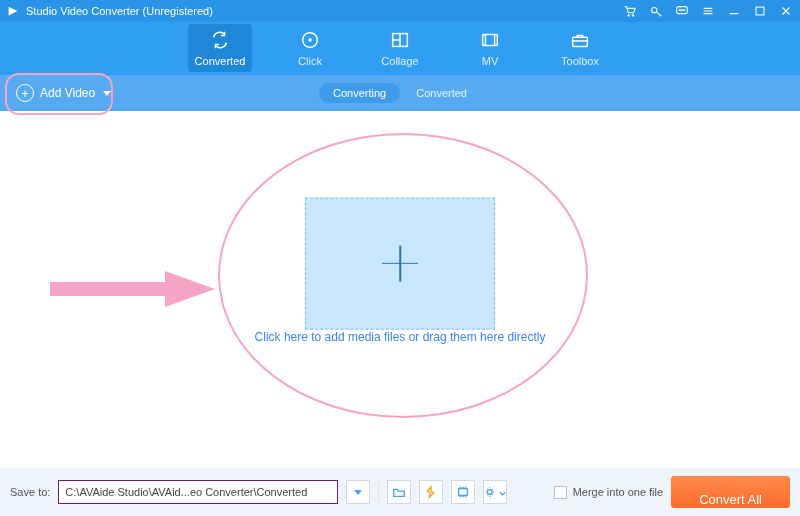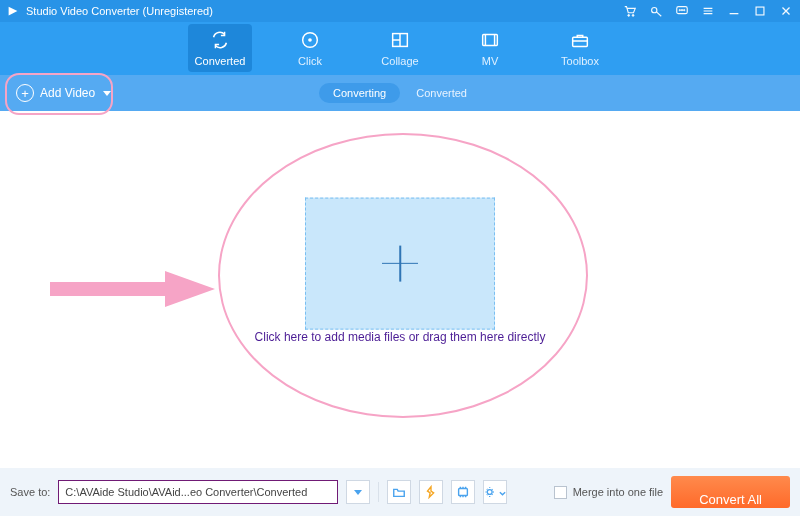--- a/index.html
+++ b/index.html
@@ -188,21 +188,21 @@
     position:absolute;
     background:#2f75b5;
   }
   .dropzone .plusmark:before { left:0; right:0; top:50%; height:1.5px; transform:translateY(-50%);}
   .dropzone .plusmark:after { top:0; bottom:0; left:50%; width:1.5px; transform:translateX(-50%);}
   .dropcaption {
     position: absolute;
     left: 50%;
     transform: translateX(-50%);
     top: calc(50% + 40px);
-    color: #4c1d95;
+    color: #3b82f6;
     font-size: 12px;
     white-space: nowrap;
     text-align: center;
   }
   
   .ann-oval {
     position: absolute;
     left: 218px; top: 22px;
     width: 370px; height: 285px;
     border: 2px solid #f6a4c6;

